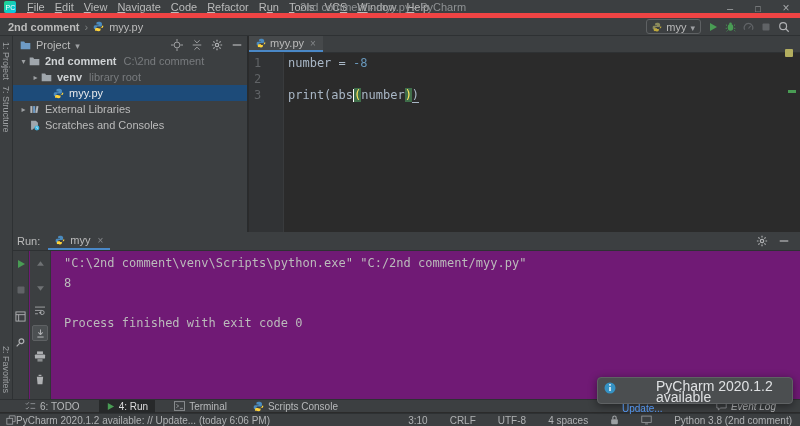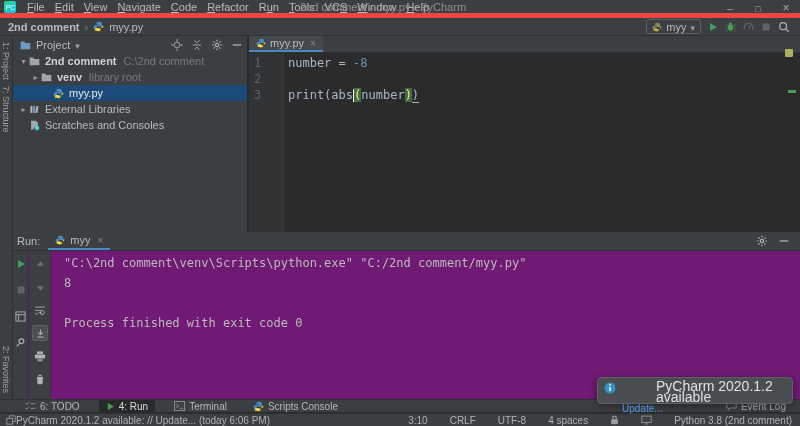--- a/index.html
+++ b/index.html
@@ -104,21 +104,21 @@
     color:#bbbbbb; padding:2px 0 0 12px; }
   .console-line { height:20px; white-space:pre; }
 
   
   .bottombar { position:absolute; top:399px; left:0; right:0; height:13px;
     background:#3c3f41; border-top:1px solid #2e3133; display:flex; align-items:center;
     font-size:10px; color:#b6b8ba; }
   .bb-item { display:flex; align-items:center; gap:4px; padding:0 7px; height:13px; }
   .bb-item:first-child { margin-left:18px; }
   .bb-item.active { background:#27292a; color:#dddddd; }
-  .bb-eventlog { margin-left:auto; display:flex; align-items:center; gap:4px; padding-right:14px; }
+  .bb-eventlog { margin-left:auto; display:flex; align-items:center; gap:4px; padding-right:24px;font-style:italic; }
 
   
   .statusbar { position:absolute; top:413px; left:0; right:0; height:13px;
     background:#3c3f41; border-top:1px solid #2e3133; display:flex; align-items:center;
     font-size:10px; color:#b0b2b4; }
   .sb-left { display:flex; align-items:center; padding-left:6px; white-space:nowrap; }
   .sb-right { margin-left:auto; display:flex; align-items:center; gap:22px; padding-right:8px; white-space:nowrap; }
 
   
   .notification { position:absolute; left:597px; top:377px; width:196px; height:27px;

